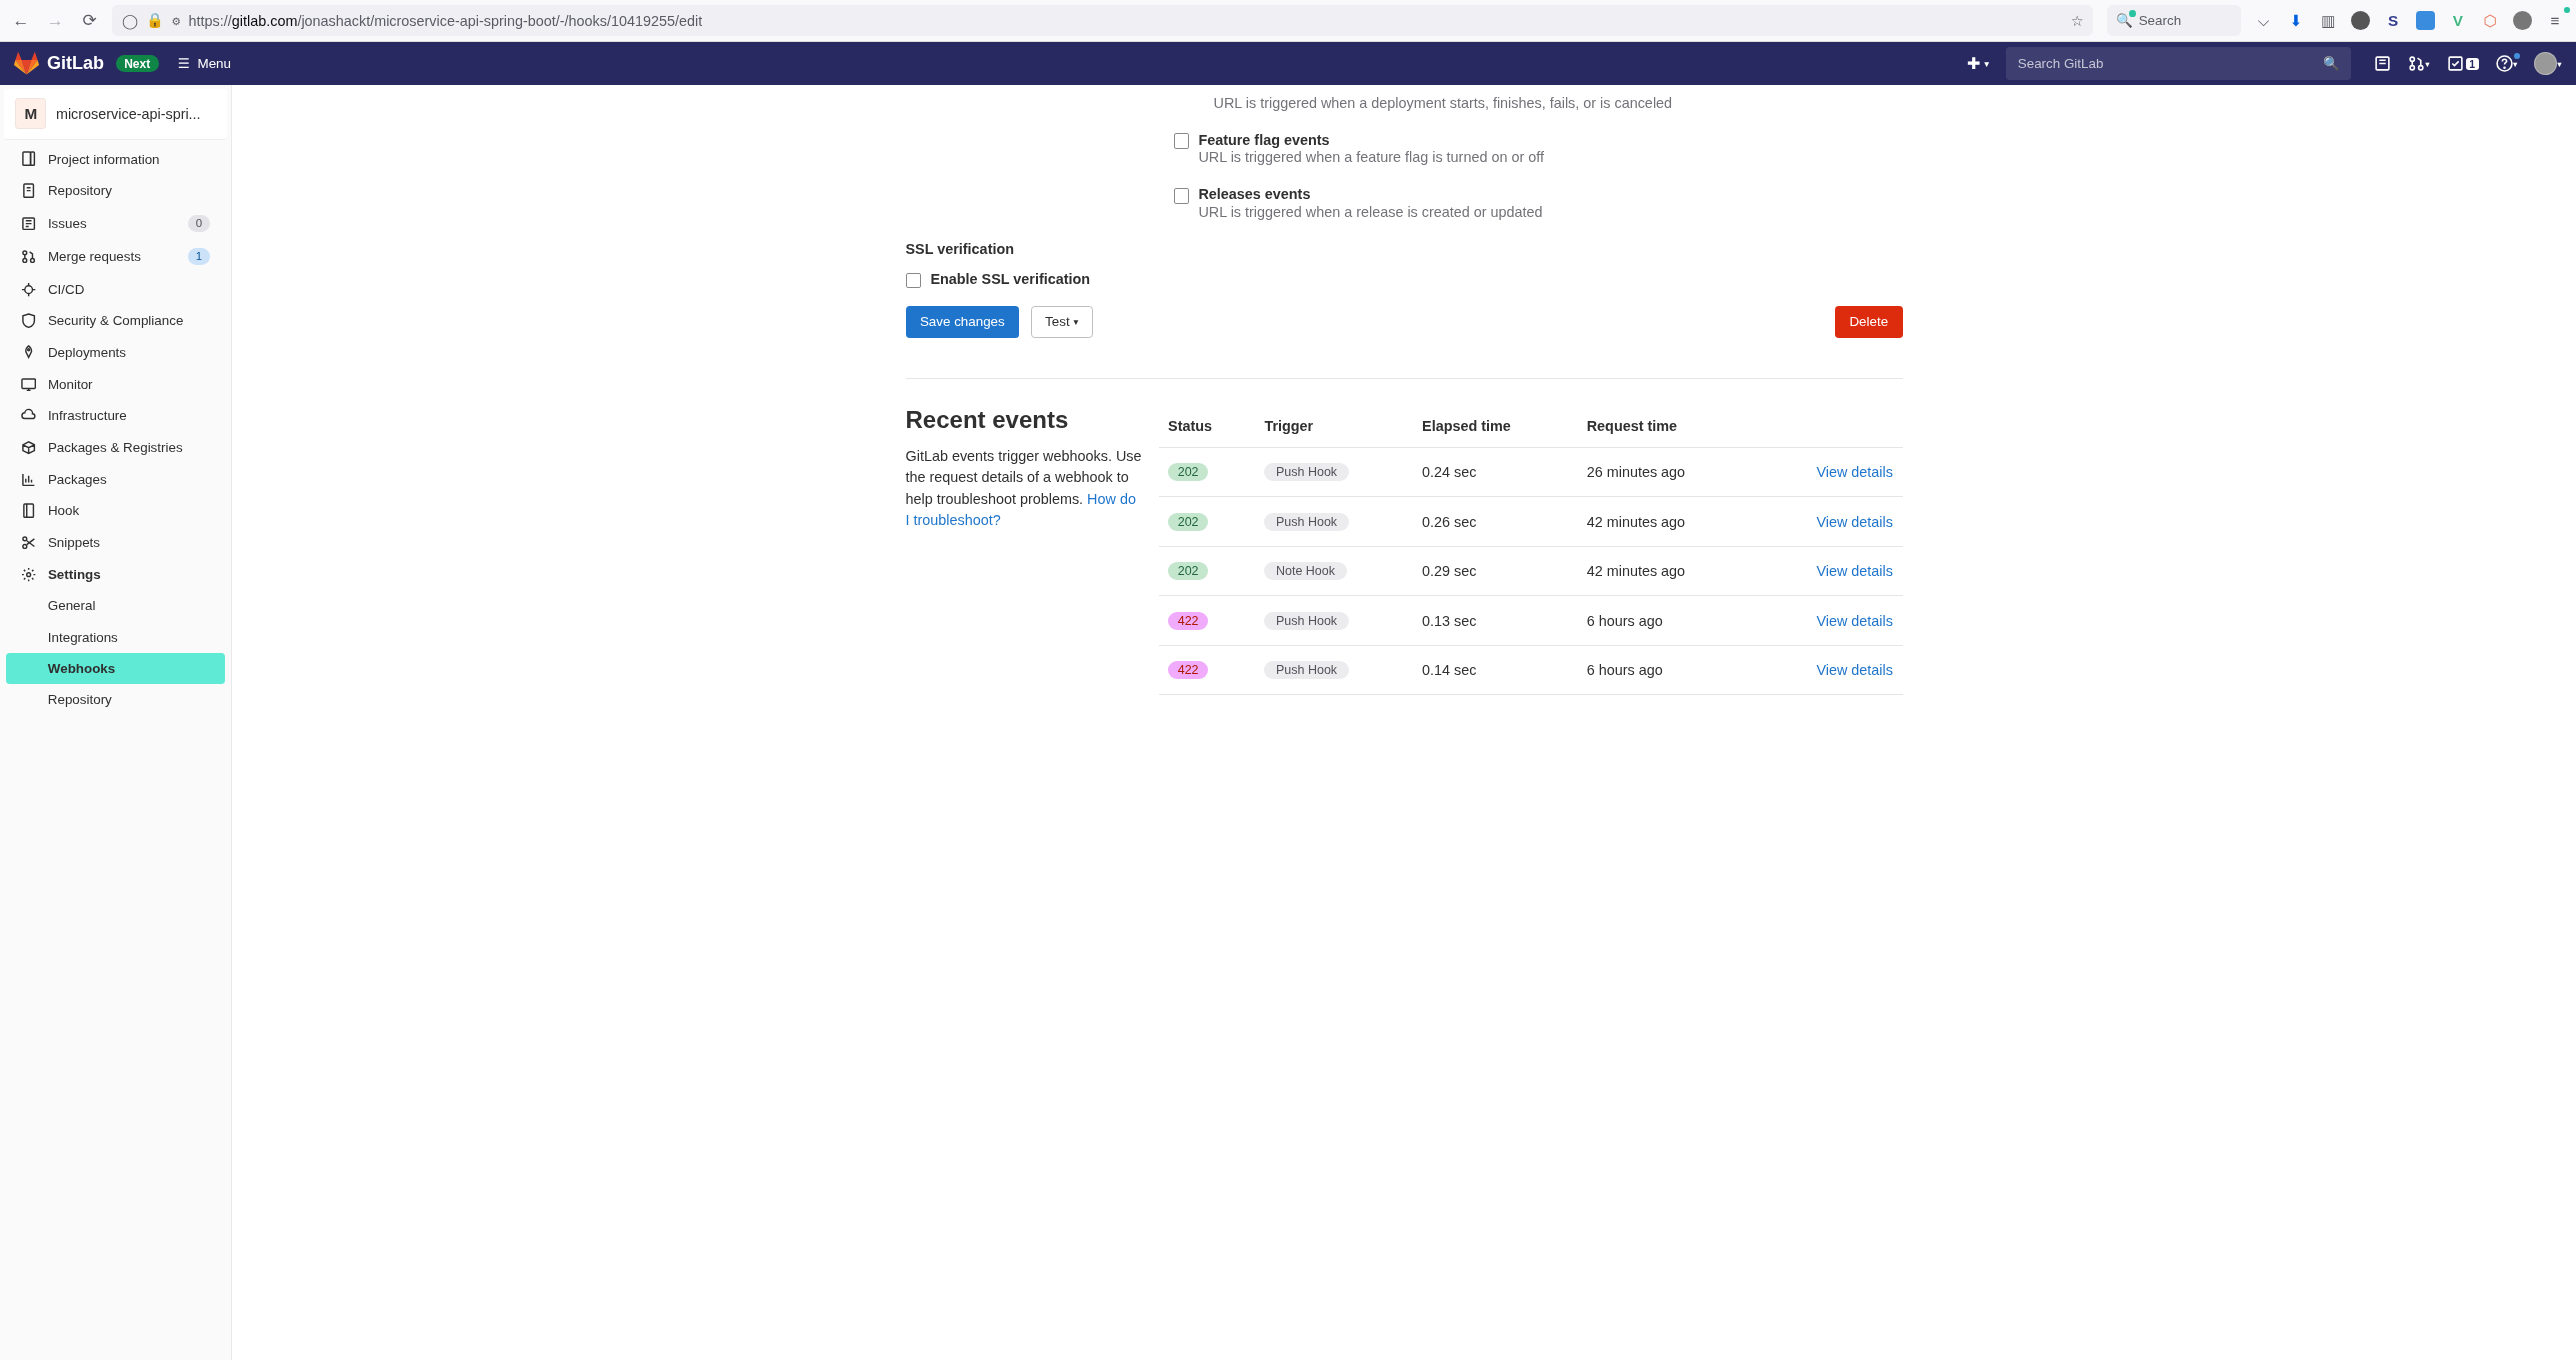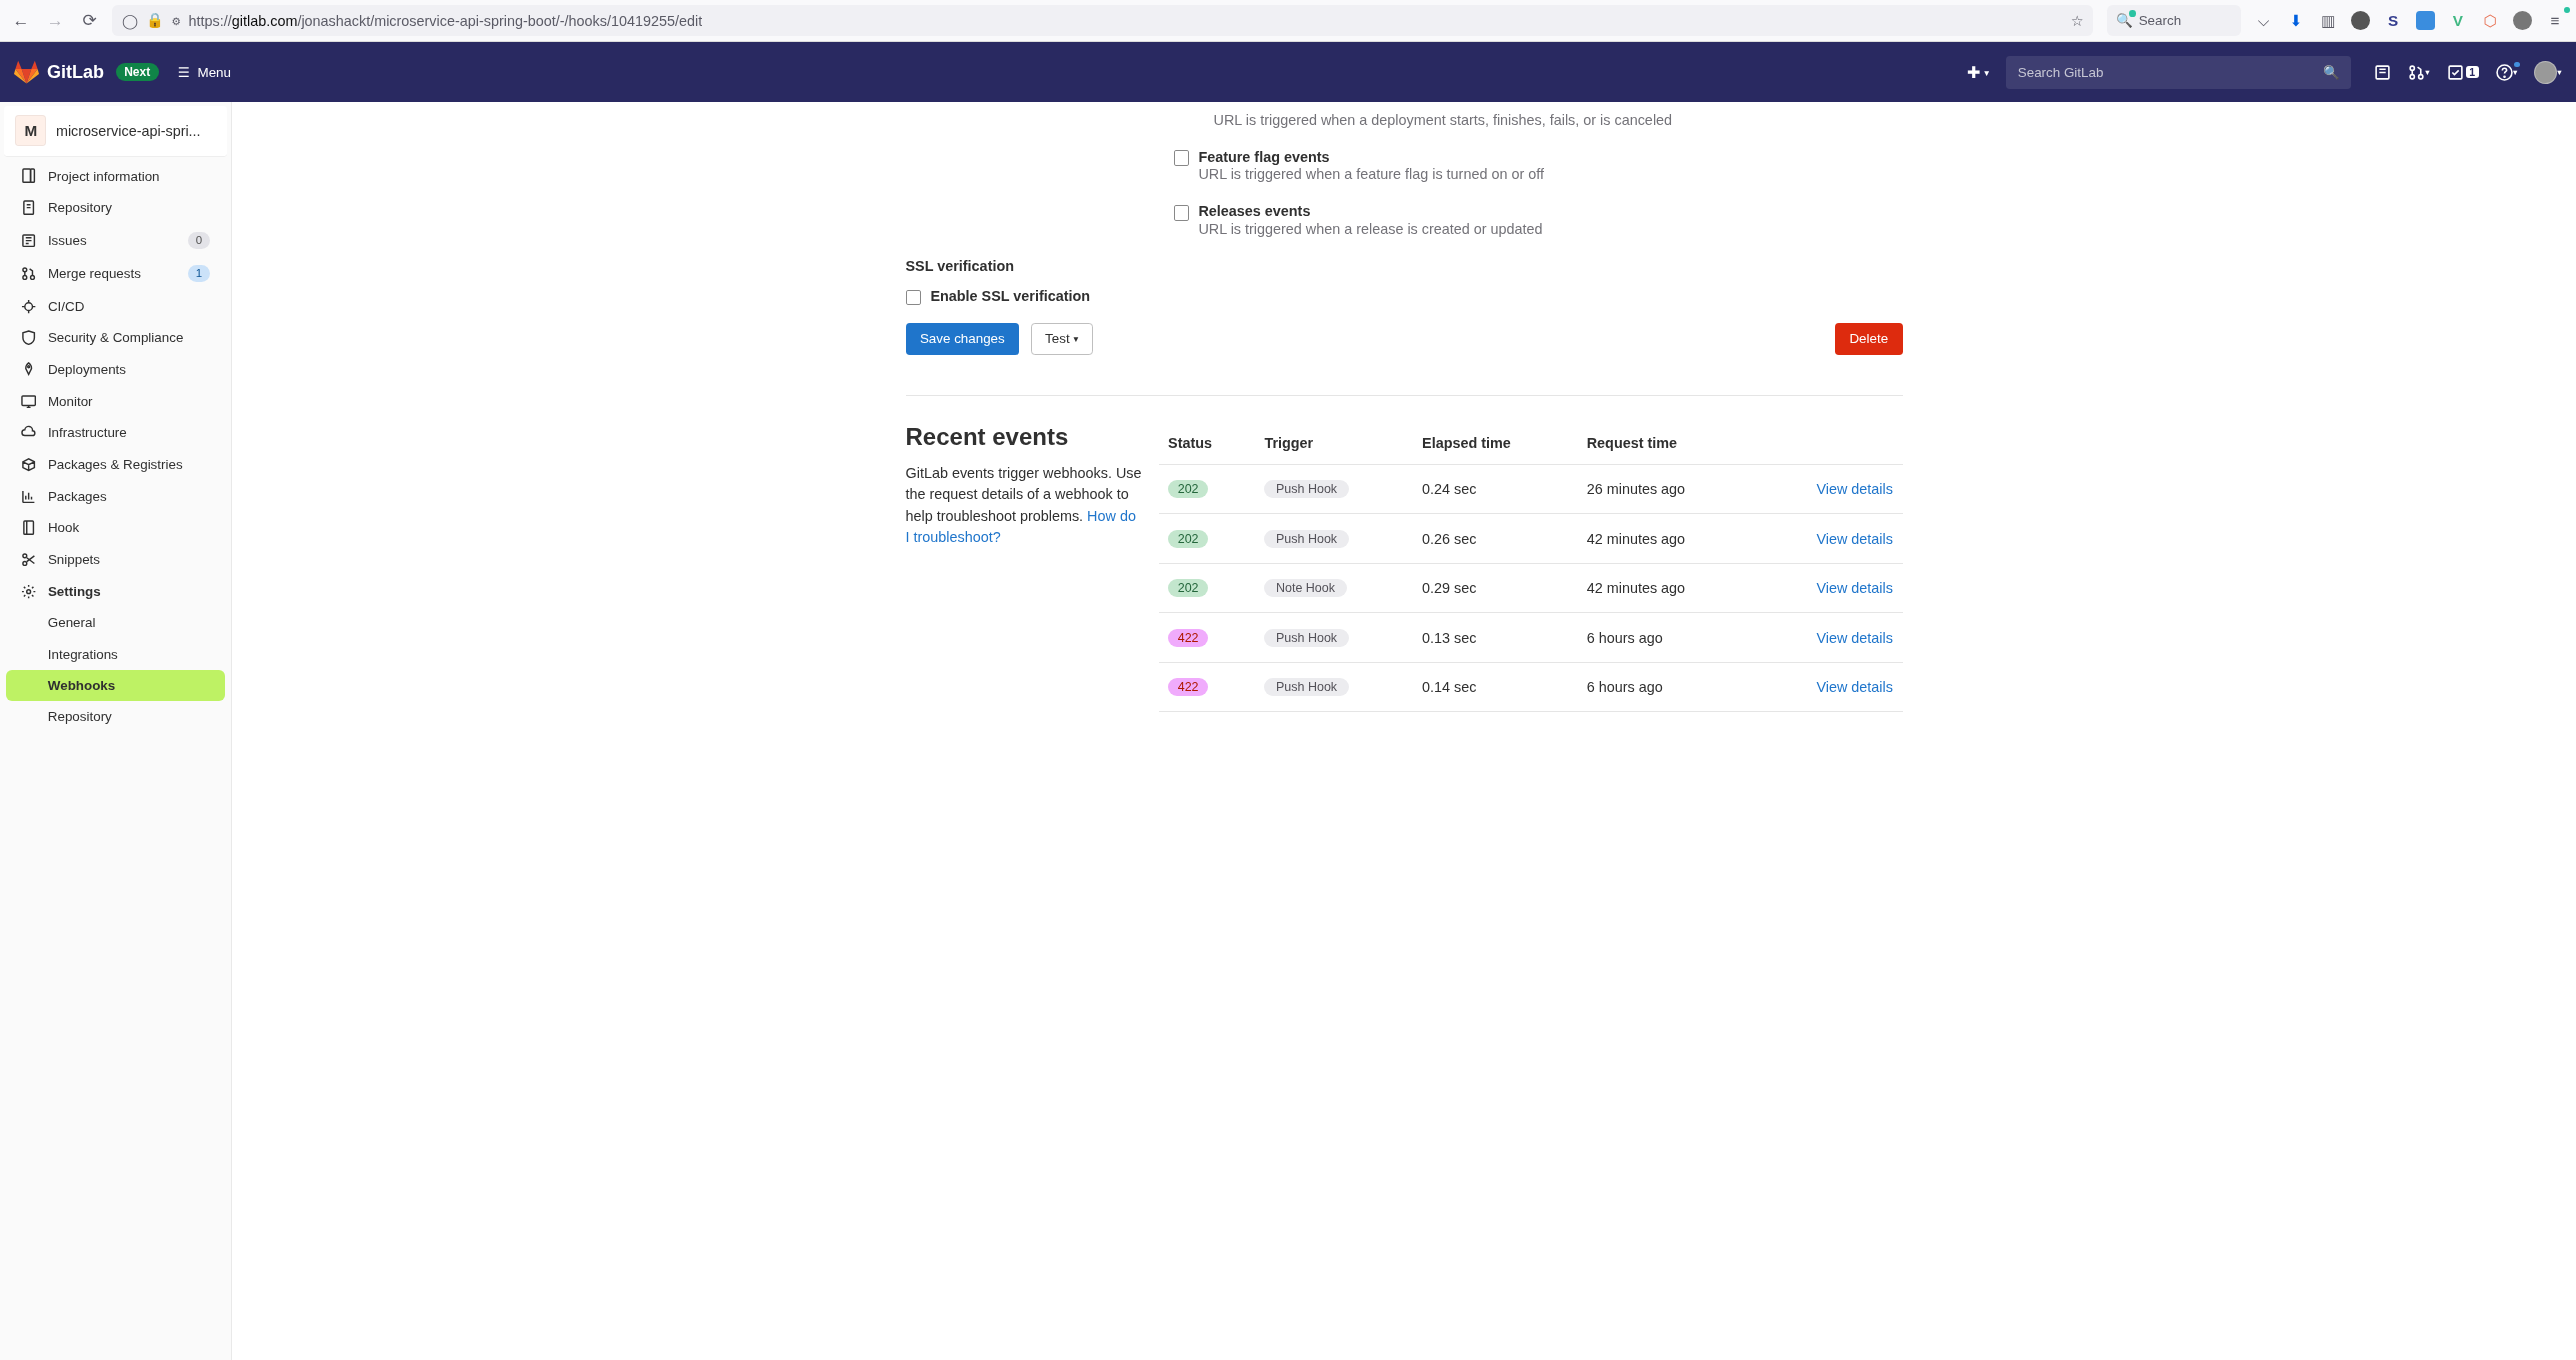--- a/index.html
+++ b/index.html
@@ -11,21 +11,21 @@
 .browser-nav-icons span { color: #5b5b66; font-size: 17px; display: inline-flex; align-items: center; justify-content: center; width: 19px; }
 .url-bar { flex: 1; height: 31px; background: #f0f0f4; border-radius: 5.8px; display: flex; align-items: center; padding: 0 9.6px; gap: 7.7px; color: #5b5b66; font-size: 14.4px; min-width: 0; }
 .url-text { color: #5b5b66; white-space: nowrap; overflow: hidden; text-overflow: ellipsis; }
 .url-text .domain { color: #0c0c0d; }
 .search-box { width: 134px; height: 31px; background: #f0f0f4; border-radius: 5.8px; display: flex; align-items: center; padding: 0 9.6px; gap: 5.8px; color: #5b5b66; font-size: 13.4px; }
 .browser-right-icons { display: flex; align-items: center; gap: 13.4px; }
 .browser-right-icons span { width: 19px; height: 19px; display: inline-flex; align-items: center; justify-content: center; font-size: 15.3px; color: #5b5b66; }
 .circle-icon { width: 17px; height: 17px; border-radius: 50%; display: inline-block; }
 
 
-.gitlab-header { height: 60px; background: #292961; display: flex; align-items: center; padding: 0 14.4px; color: #fff; }
+.gitlab-header { height: 43px; background: #292961; display: flex; align-items: center; padding: 0 14.4px; color: #fff; }
 .gitlab-logo-wrap { display: flex; align-items: center; gap: 7.7px; }
 .gitlab-tanuki { width: 25px; height: 25px; }
 .gitlab-wordmark { font-size: 18px; font-weight: 600; color: #fff; }
 .next-badge { background: #108548; border-radius: 11.5px; padding: 1.9px 8.6px; font-size: 12px; font-weight: 700; margin-left: 11.5px; }
 .menu-toggle { display: flex; align-items: center; gap: 7.7px; margin-left: 19px; cursor: pointer; font-size: 13.4px; }
 .gitlab-header-spacer { flex: 1; }
 .header-search { background: rgba(255,255,255,0.1); border-radius: 3.8px; height: 33px; width: 345px; display: flex; align-items: center; padding: 0 11.5px; color: #c6c6d4; font-size: 13.4px; gap: 7.7px; margin: 0 11.5px; }
 .header-icons { display: flex; align-items: center; gap: 17px; margin-left: 11.5px; }
 .header-icons > span { position: relative; display: inline-flex; align-items: center; }
 .header-badge { background: #fff; color: #292961; border-radius: 2.9px; font-size: 10.5px; padding: 0 3.8px; font-weight: 700; margin-left: 1.9px; }
@@ -43,21 +43,21 @@
 .project-header { display: flex; align-items: center; padding: 9.6px 11.5px; gap: 9.6px; border-bottom: 1px solid #eee; margin: 3.8px 3.8px 3.8px 3.8px; border-radius: 3.8px; background: #fff; }
 .project-avatar { width: 31px; height: 31px; background: #fef0e9; color: #333; display: flex; align-items: center; justify-content: center; font-weight: 600; border-radius: 3.8px; font-size: 15.3px; border: 1px solid rgba(0,0,0,0.05); }
 .project-name { font-weight: 400; font-size: 14.4px; color: #303030; white-space: nowrap; overflow: hidden; text-overflow: ellipsis; }
 
 .nav-item { display: flex; align-items: center; padding: 7.7px 15.3px; gap: 11.5px; color: #303030; font-size: 13.4px; cursor: pointer; border-radius: 3.8px; margin: 1px 5.8px; }
 .nav-item .nav-icon { width: 15.3px; height: 15.3px; display: flex; align-items: center; justify-content: center; flex-shrink: 0; }
 .nav-item.active-parent { font-weight: 700; }
 .nav-count { margin-left: auto; background: #e3e3e8; color: #525252; border-radius: 9.6px; font-size: 11.5px; padding: 0 7.7px; min-width: 19px; text-align: center; line-height: 17px; }
 .nav-count.blue { background: #cbe2f9; color: #0b5394; }
 .nav-sub-item { padding: 7.7px 15.3px 7.7px 42px; font-size: 13.4px; color: #303030; cursor: pointer; border-radius: 3.8px; margin: 1px 5.8px; }
-.nav-sub-item.active { background: #bef264; font-weight: 700; border-radius: 6px; }
+.nav-sub-item.active { background: #5eead4; font-weight: 700; }
 
 
 .content-inner { max-width: 1035px; margin: 0 auto; padding: 0 19px; }
 .trigger-option { margin: 0 0 21px 0; display: flex; gap: 9.6px; }
 .checkbox { width: 15.3px; height: 15.3px; border: 1px solid #888; border-radius: 1.9px; margin-top: 1.9px; flex-shrink: 0; }
 .trigger-title { font-weight: 700; font-size: 14.4px; color: #303030; margin-bottom: 1.9px; }
 .trigger-desc { font-size: 14.4px; color: #737278; }
 .section-label { font-weight: 700; font-size: 14.4px; color: #303030; margin: 7.7px 0 13.4px 0; }
 .button-row { display: flex; align-items: center; gap: 11.5px; margin-top: 17px; }
 .btn { border-radius: 3.8px; padding: 7.7px 13.4px; font-size: 13.4px; display: inline-flex; align-items: center; gap: 3.8px; cursor: pointer; border: 1px solid transparent; }

